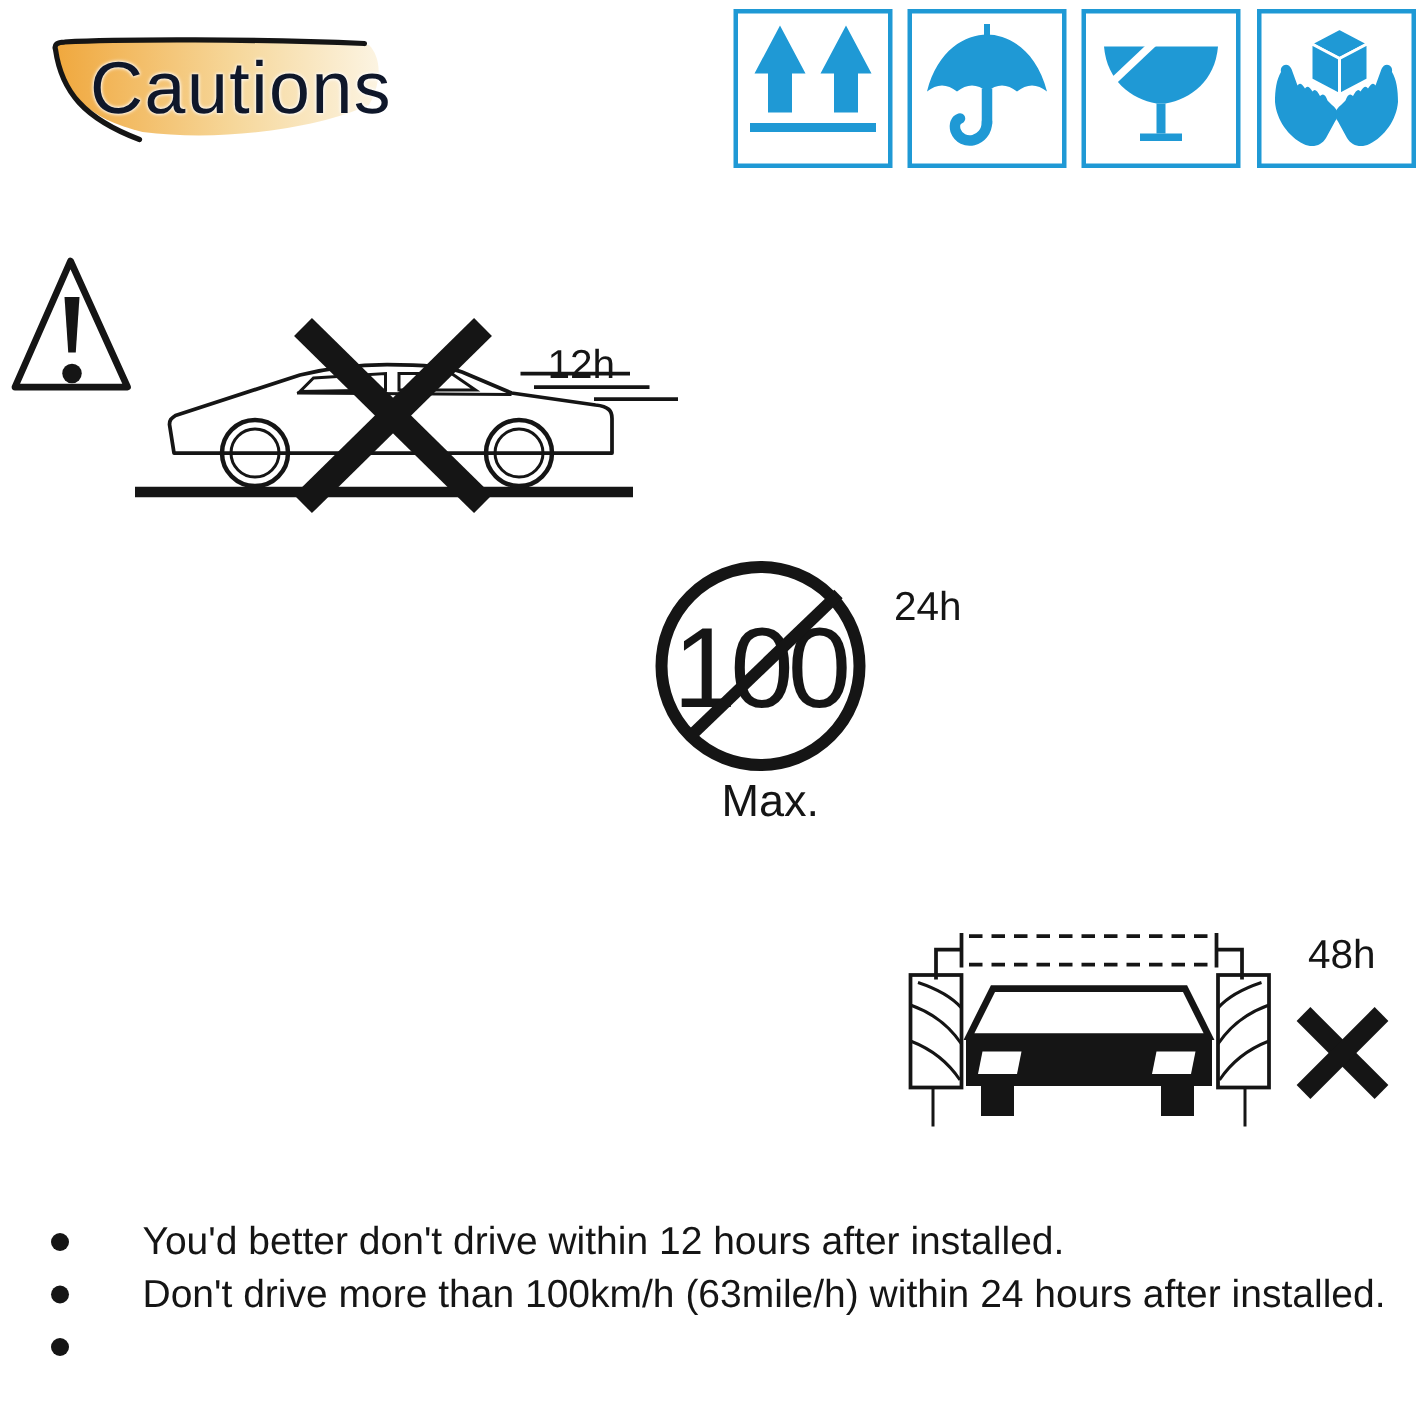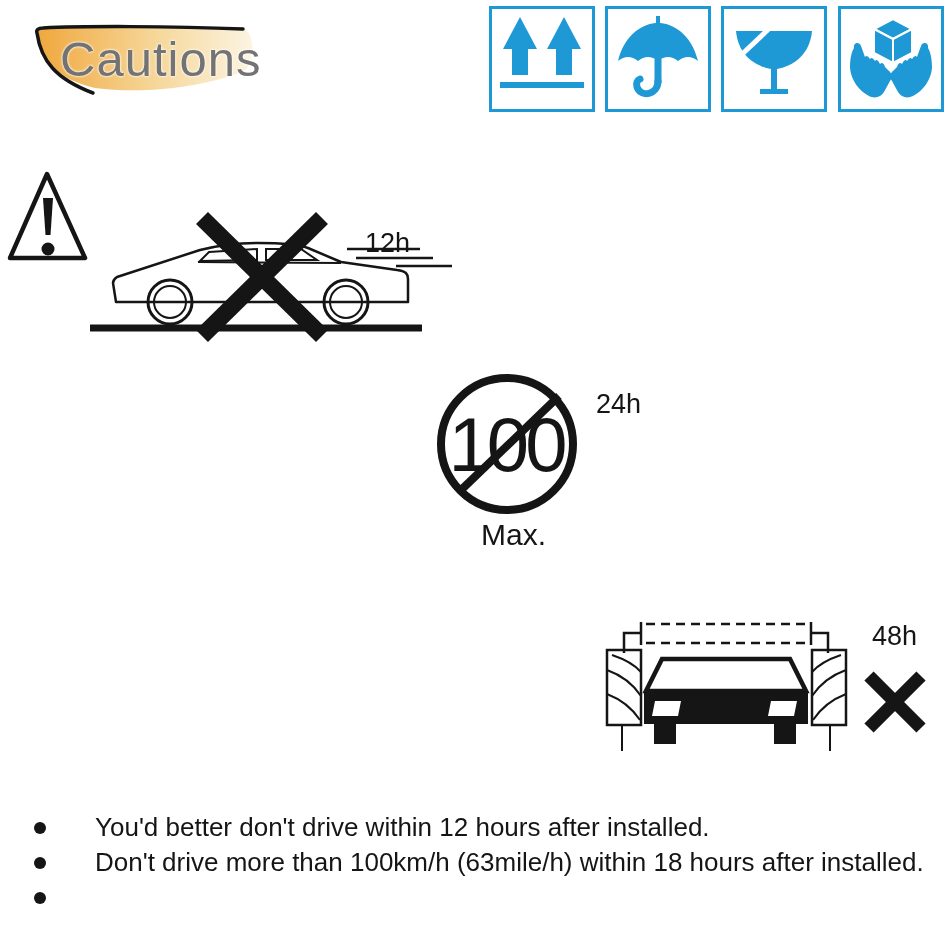--- a/index.html
+++ b/index.html
@@ -10,21 +10,21 @@
   }
   *{margin:0;padding:0;box-sizing:border-box;}
   html,body{background:#fff;}
   .sheet{
     position:relative;width:952px;height:949px;background:#fff;overflow:hidden;
     font-family:"Liberation Sans",sans-serif;color:var(--ink);
   }
   .abs{position:absolute;}
   .label{color:var(--ink);white-space:nowrap;}
   .title{
-    font-size:49px;letter-spacing:1px;color:#737373;
+    font-size:49px;letter-spacing:1px;color:#0f172a;
     text-shadow:0 0 3px #fff,0 0 2px #fff;
   }
   .pkg{
     position:absolute;top:6px;width:106px;height:106px;
     border:3px solid var(--icon-blue);background:#fff;
   }
   .pkg svg{width:100%;height:100%;display:block;}
   .blue-f{fill:var(--icon-blue);}
   .blue-s{stroke:var(--icon-blue);fill:none;}
   .ink-s{stroke:var(--ink);fill:none;}
@@ -179,20 +179,20 @@
   </svg>
   <span class="abs label" style="left:872px;top:621px;font-size:27px;text-align:center;">48h</span>
 
   <ul class="notes">
     <li>
       <span class="dot"></span>
       <span class="note-text">You'd better don't drive within 12 hours after installed.</span>
     </li>
     <li>
       <span class="dot"></span>
-      <span class="note-text">Don't drive more than 100km/h (63mile/h) within 18 hours after installed.</span>
+      <span class="note-text">Don't drive more than 100km/h (63mile/h) within 24 hours after installed.</span>
     </li>
     <li>
       <span class="dot"></span>
     </li>
   </ul>
 
 </div>
 
 </body></html>

